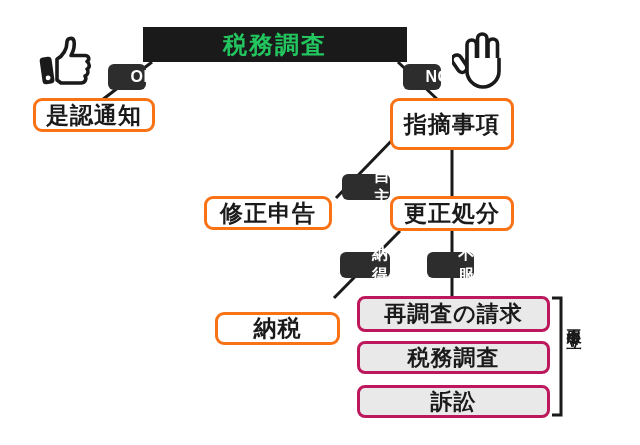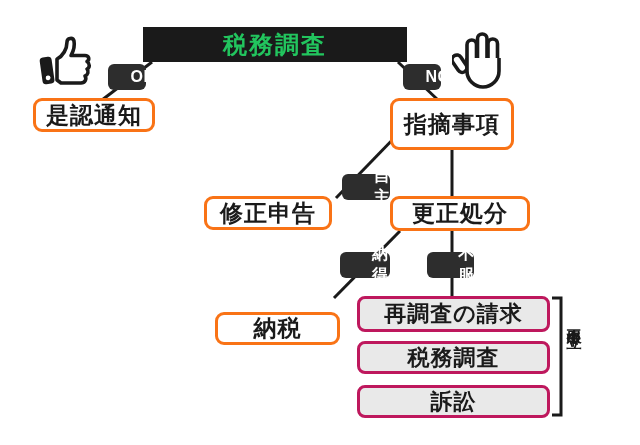--- a/index.html
+++ b/index.html
@@ -68,21 +68,21 @@
   </svg>
 
   <div class="node title" style="left:143px;top:27px;width:264px;height:35px;">税務調査</div>
 
   <div class="node" style="left:33px;top:98px;width:122px;height:34px;">是認通知</div>
 
   <div class="node" style="left:390px;top:98px;width:124px;height:52px;">指摘事項</div>
 
   <div class="node" style="left:204px;top:196px;width:128px;height:34px;">修正申告</div>
 
-  <div class="node" style="left:390px;top:196px;width:140px;height:35px;">更正処分</div>
+  <div class="node" style="left:390px;top:196px;width:124px;height:35px;">更正処分</div>
 
   <div class="node" style="left:215px;top:312px;width:125px;height:33px;">納税</div>
 
   <div class="node gray" style="left:357px;top:296px;width:193px;height:36px;">再調査の請求</div>
 
   <div class="node gray" style="left:357px;top:341px;width:193px;height:33px;">税務調査</div>
 
   <div class="node gray" style="left:357px;top:385px;width:193px;height:33px;">訴訟</div>
 
   <div class="badge" style="left:108px;top:64px;width:38px;height:26px;">OK</div>

